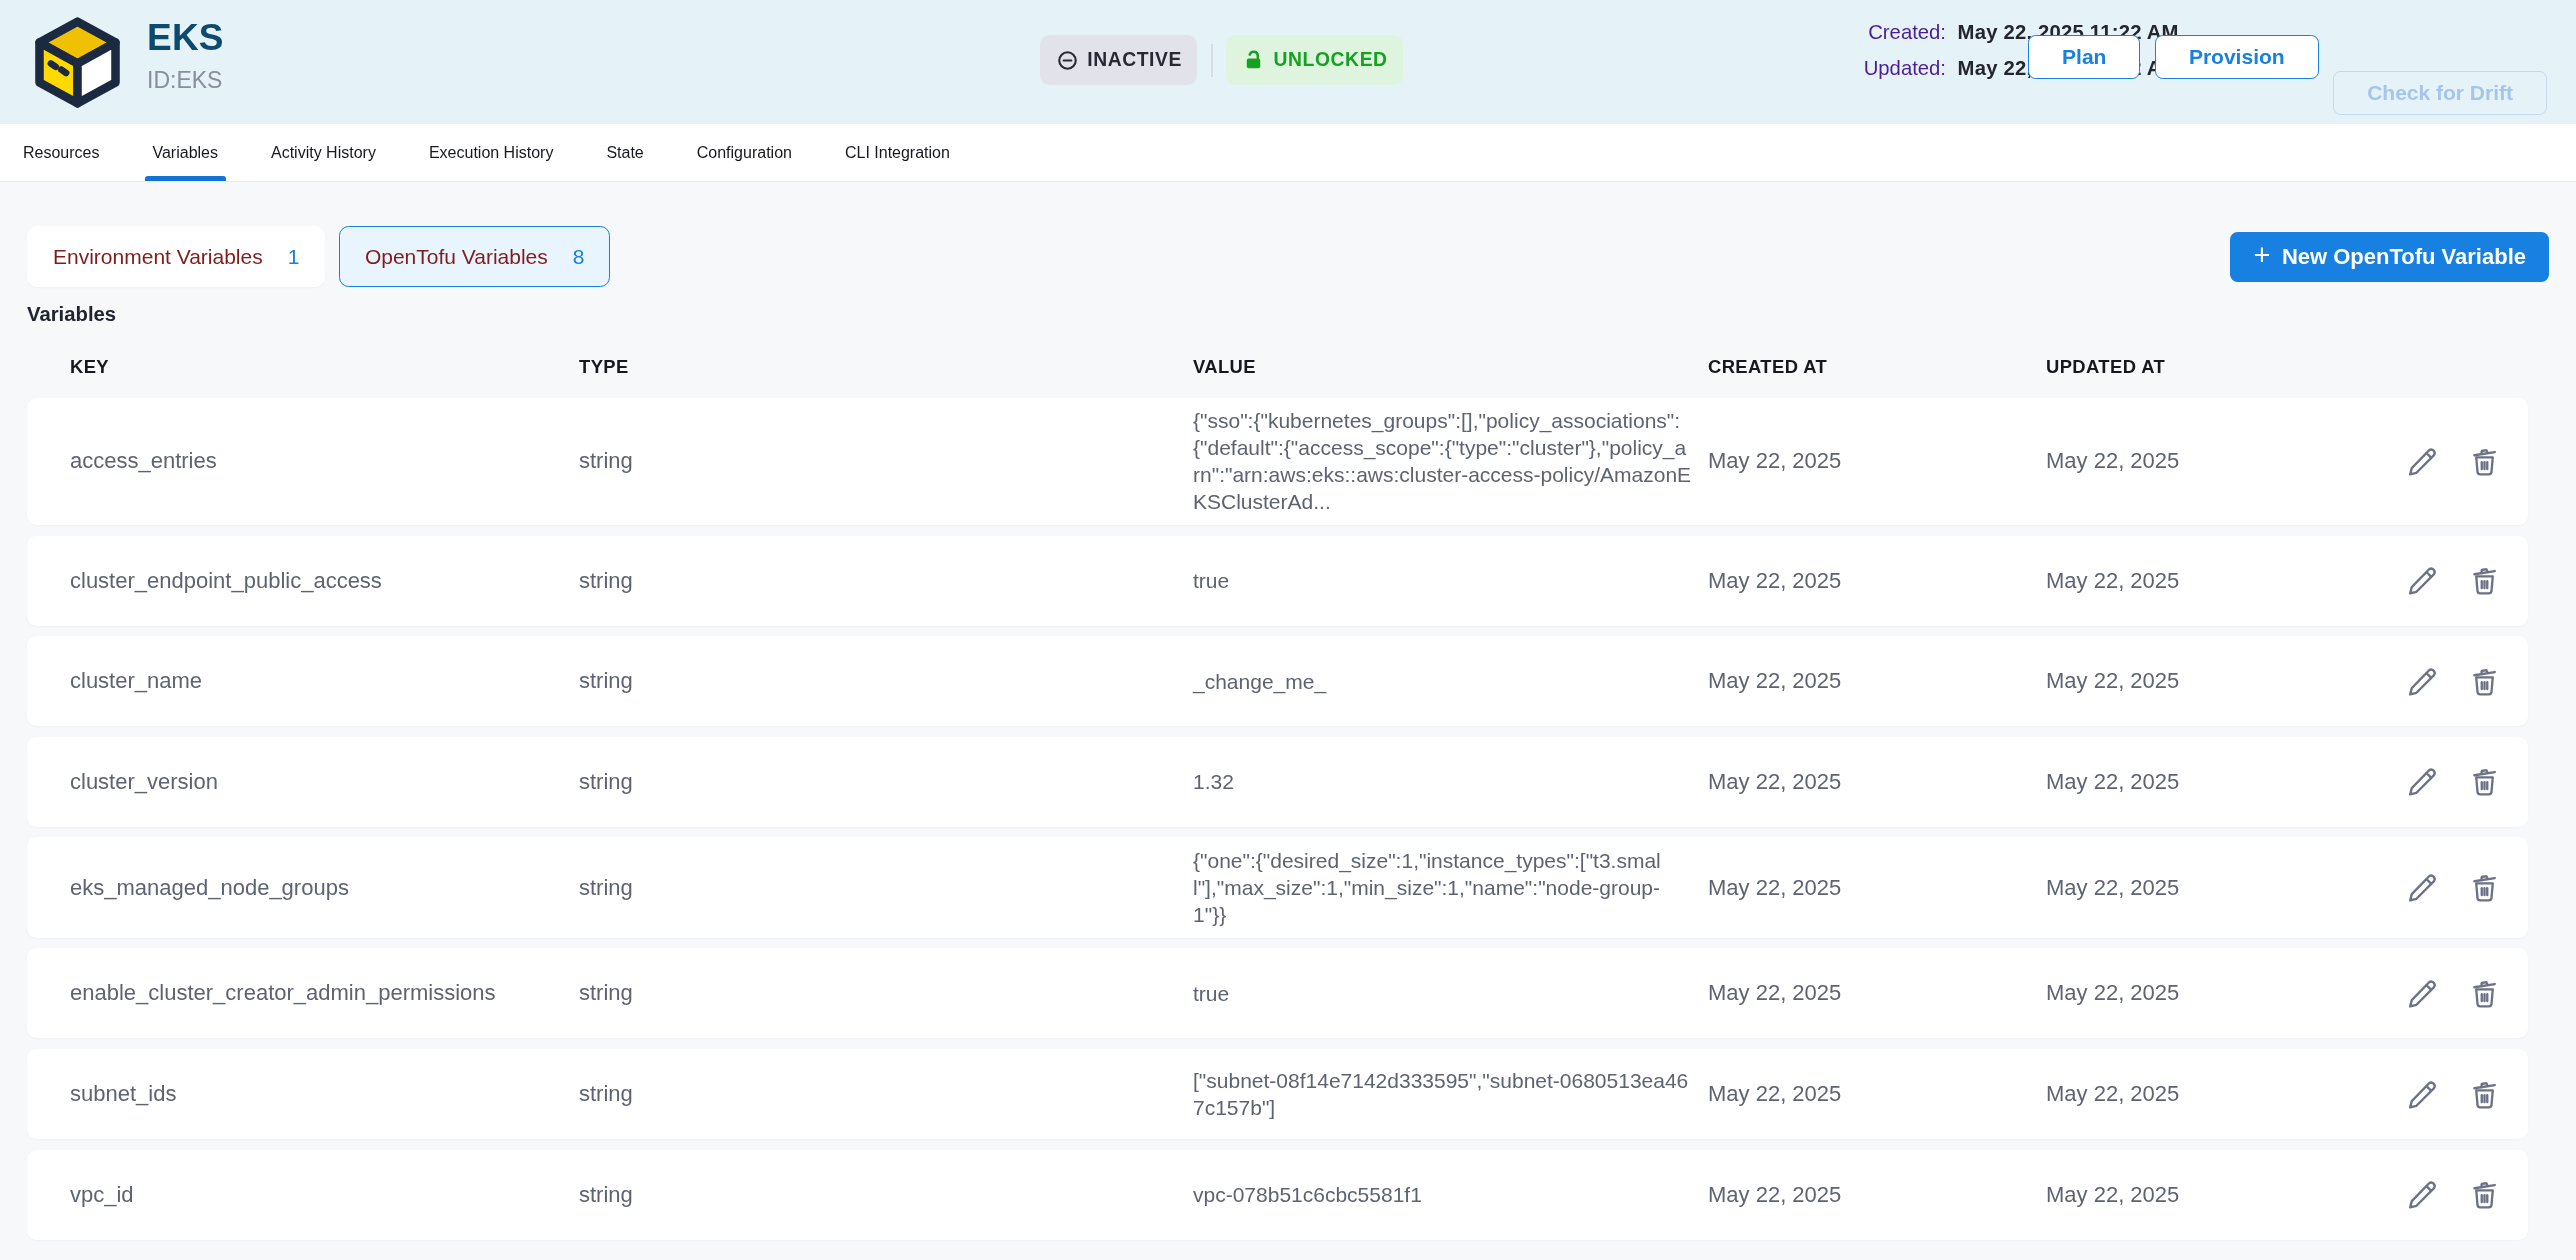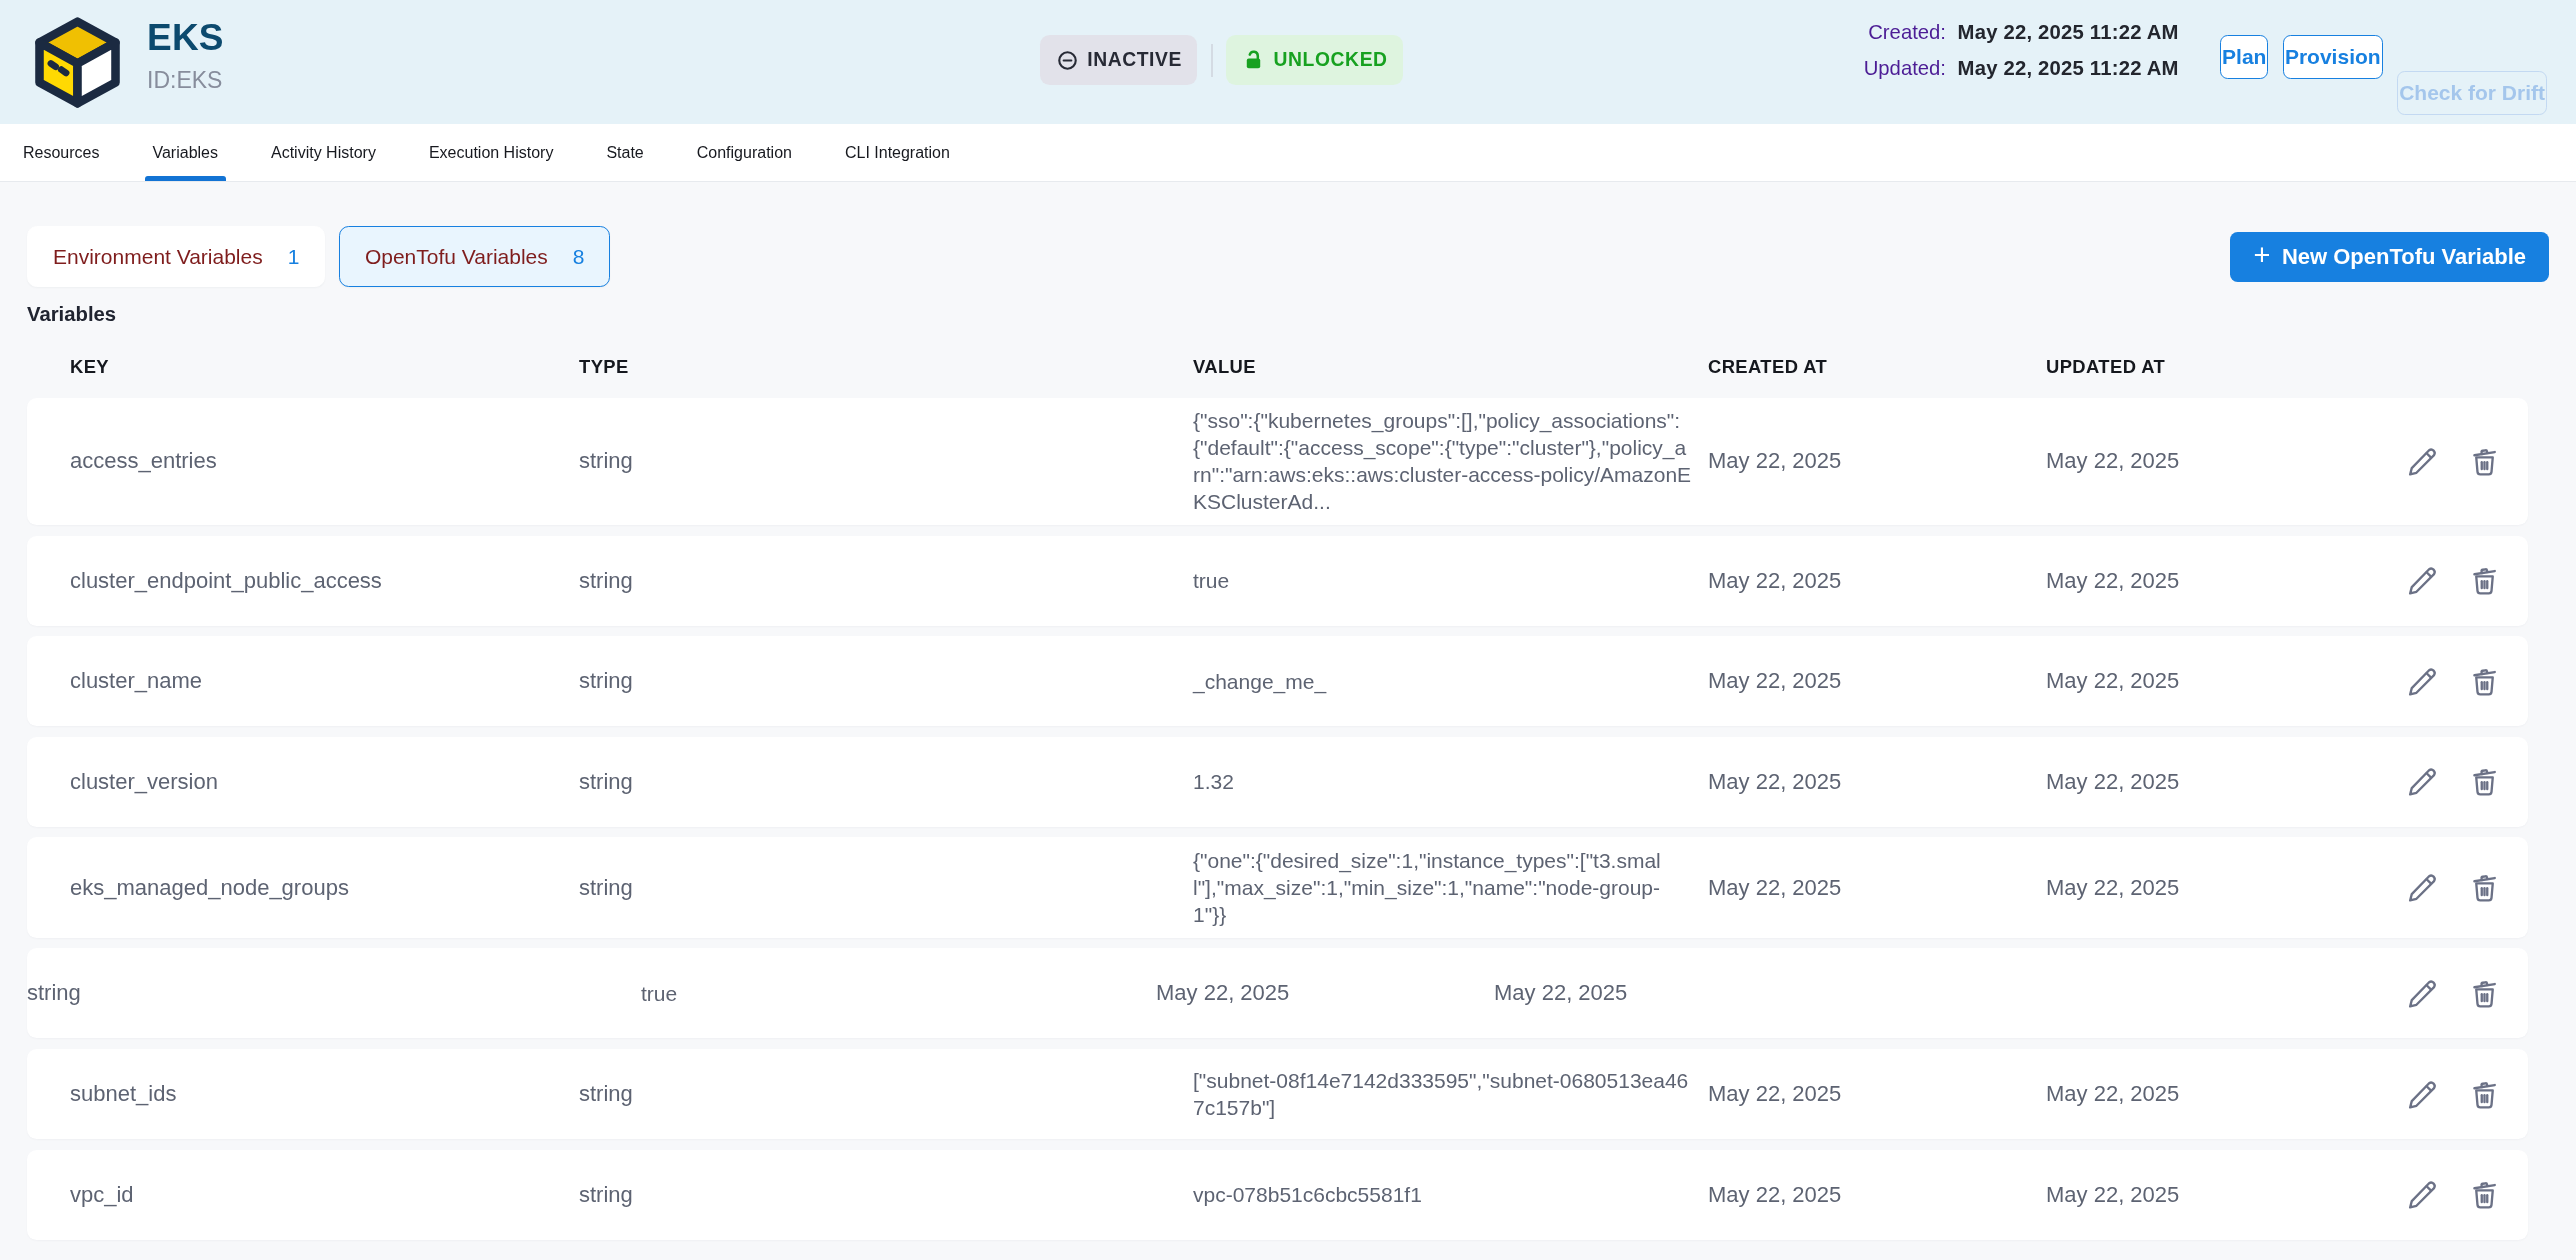--- a/index.html
+++ b/index.html
@@ -30,21 +30,21 @@
   .badge-unlocked { background:var(--badge_unlocked_bg); color:var(--badge_unlocked_text); }
   .badge-divider { width:1.9px; height:33px; background:#d4dbe3; margin:0 13.5px; }
 
   .meta { position:absolute; left:1849px; top:21px; font-size:20.3px; }
   .meta-row { display:flex; margin-bottom:12.6px; }
   .meta-label { width:97px; text-align:right; color:#4c1d95; margin-right:11.6px; }
   .meta-value { color:#23262e; font-weight:600; letter-spacing:0.2px; }
 
   .header-actions { position:absolute; right:29px; top:35px; display:flex; gap:14.5px; }
   .btn-outline {
-    height:44px; padding:0 1px; border-radius:7.7px;
+    height:44px; padding:0 33px; border-radius:7.7px;
     background:#ffffff; border:1.9px solid var(--accent);
     color:var(--accent); font-size:21px; font-weight:700;
     font-family:inherit; cursor:pointer;
   }
   .btn-outline.disabled {
     background:transparent; border-color:var(--disabled_border); color:var(--disabled_text);margin-top:36px;
   }
 
   
   .tabs {
@@ -341,20 +341,21 @@
               <g transform="rotate(-9 12 6)">
                 <line x1="4.5" y1="6.3" x2="19.5" y2="6.3"></line>
                 <path d="M10 6.3V5a1 1 0 0 1 1-1h2a1 1 0 0 1 1 1v1.1"></path>
               </g>
             </svg>
           </button>
       </div>
     </div>
 
     <div class="trow">
+      <div class="col col-key">enable_cluster_creator_admin_permissions</div>
       <div class="col col-type">string</div>
       <div class="col col-value">true</div>
       <div class="col col-created">May 22, 2025</div>
       <div class="col col-updated">May 22, 2025</div>
       <div class="col col-actions">
         <button class="icon-btn">
             <svg width="33" height="33" viewBox="0 0 24 24" fill="none" stroke="#6b7186" stroke-width="1.7" stroke-linejoin="round" stroke-linecap="round">
               <path d="M16.8 3.8a2.6 2.6 0 0 1 3.6 3.6L7.6 20.2 3 21.4l1.2-4.6z"></path>
               <line x1="15" y1="6" x2="18.2" y2="9.2"></line>
             </svg>

